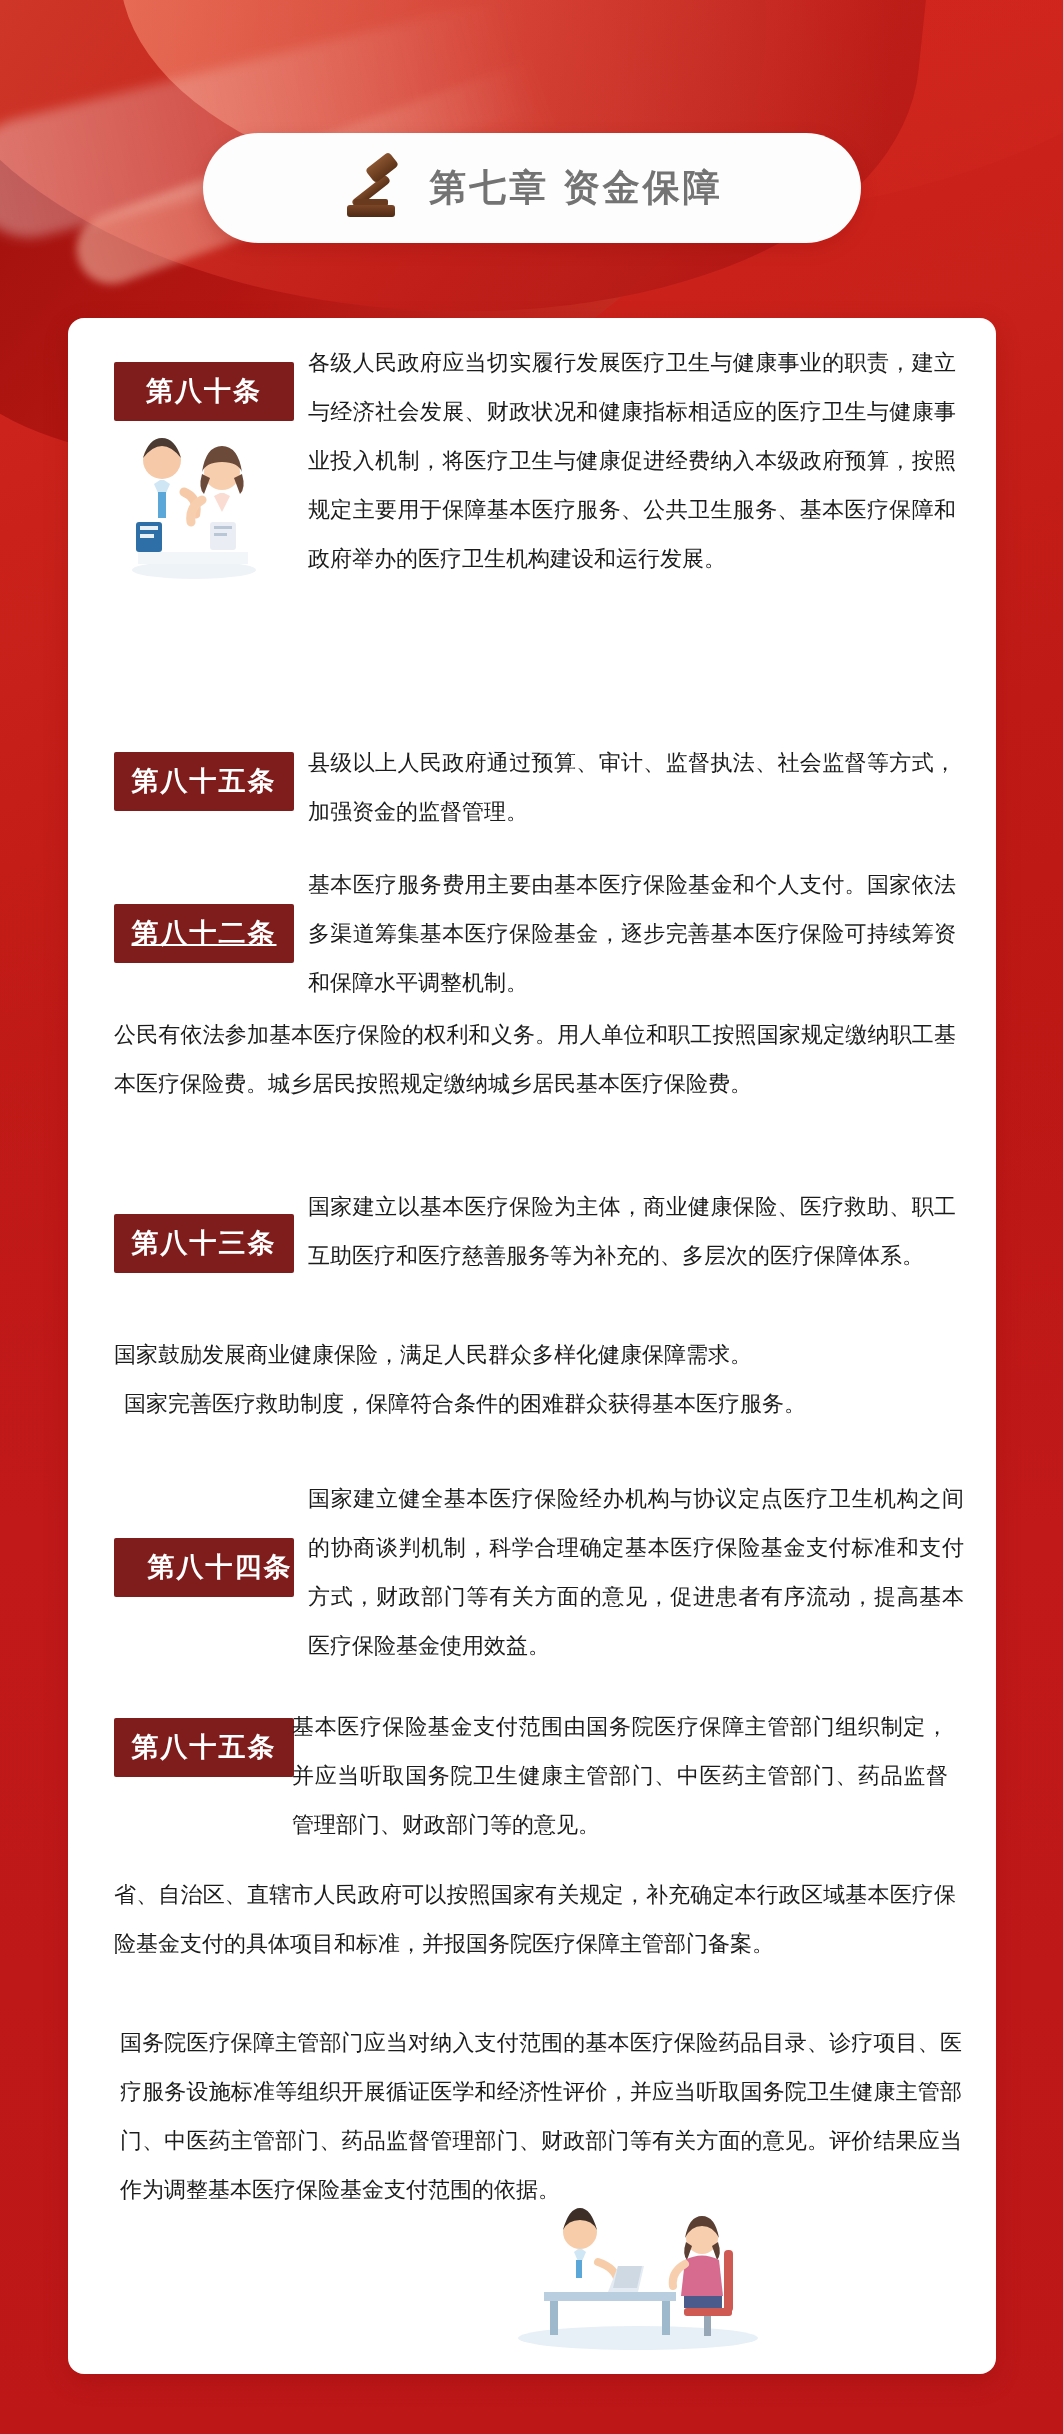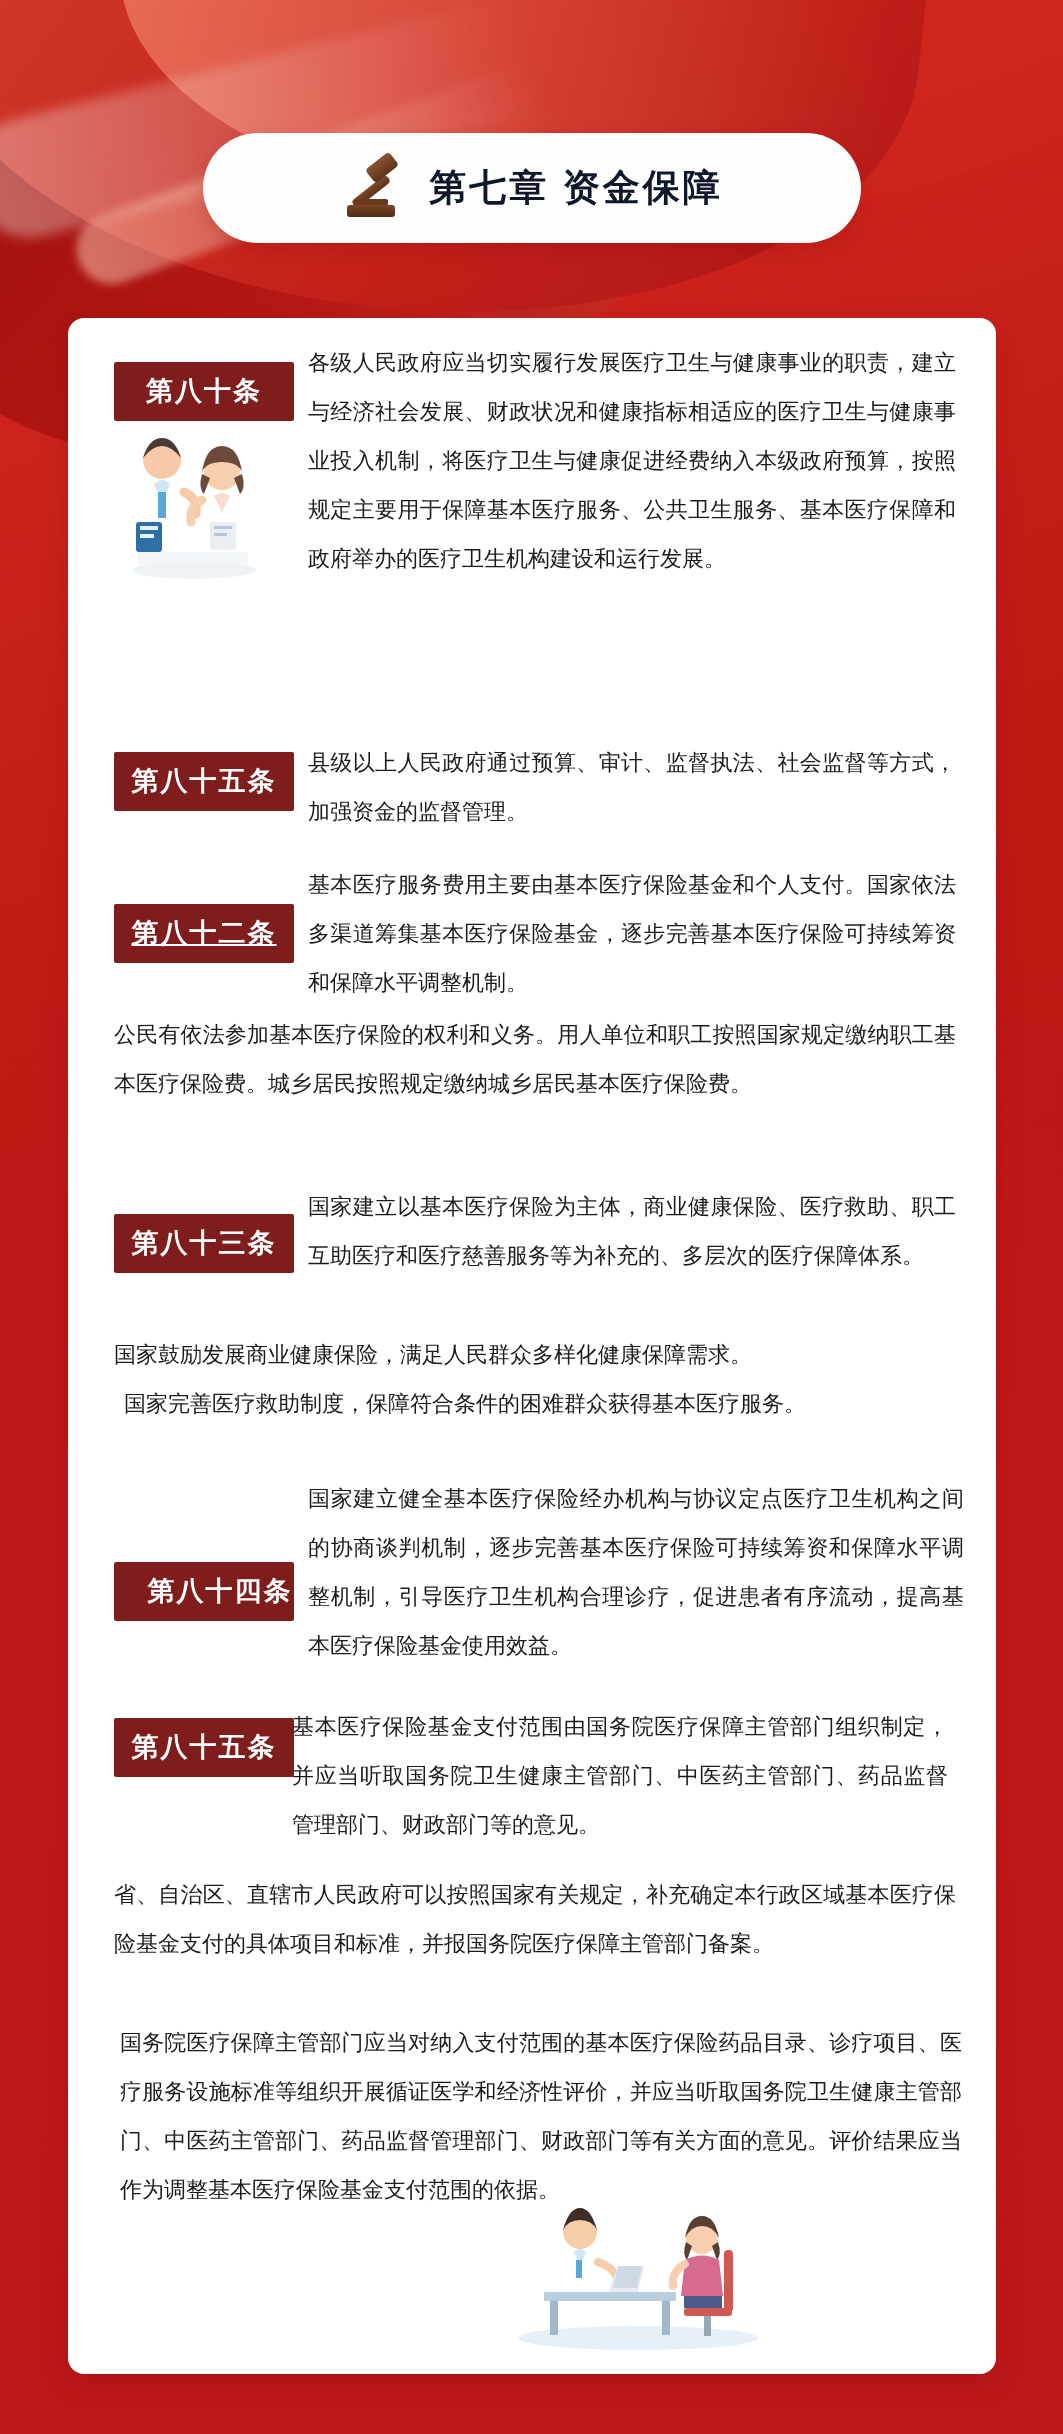--- a/index.html
+++ b/index.html
@@ -114,21 +114,21 @@
   .gavel .block2 {
     position: absolute;
     left: 13px; bottom: 13px;
     width: 34px; height: 7px;
     background: #6a3a1f;
     border-radius: 2px;
   }
   .title-text {
     font-size: 37px;
     font-weight: bold;
-    color: #0f172a;
+    color: #737373;
     letter-spacing: 3px;
     white-space: nowrap;
   }
 
   
   .panel {
     position: absolute;
     left: 68px; top: 318px;
     width: 928px; height: 2056px;
     background: #ffffff;
@@ -242,22 +242,22 @@
   </div>
 
   <div class="row" style="left:0; top:852px; width:928px;">
     <div class="tag" style="top:44px; left:46px;">第八十三条</div>
     <div class="para" style="position:absolute; left:240px; top:12px; width:648px;">国家建立以基本医疗保险为主体，商业健康保险、医疗救助、职工互助医疗和医疗慈善服务等为补充的、多层次的医疗保障体系。</div>
     <div class="para" style="position:absolute; left:46px; top:160px; width:842px;">国家鼓励发展商业健康保险，满足人民群众多样化健康保障需求。</div>
     <div class="para" style="position:absolute; left:56px; top:209px; width:832px;">国家完善医疗救助制度，保障符合条件的困难群众获得基本医疗服务。</div>
   </div>
 
   <div class="row" style="left:0; top:1132px; width:928px;">
-    <div class="tag" style="top:112px; left:46px;padding-left:32px;">第八十四条</div>
-    <div class="para" style="position:absolute; left:240px; top:24px; width:656px;">国家建立健全基本医疗保险经办机构与协议定点医疗卫生机构之间的协商谈判机制，逐步完善基本医疗保险可持续筹资和保障水平调整机制，引导医疗卫生机构合理诊疗，促进患者有序流动，提高基本医疗保险基金使用效益。</div>
+    <div class="tag" style="top:88px; left:46px;padding-left:32px;">第八十四条</div>
+    <div class="para" style="position:absolute; left:240px; top:24px; width:656px;">国家建立健全基本医疗保险经办机构与协议定点医疗卫生机构之间的协商谈判机制，科学合理确定基本医疗保险基金支付标准和支付方式，财政部门等有关方面的意见，促进患者有序流动，提高基本医疗保险基金使用效益。</div>
   </div>
 
   <div class="row" style="left:0; top:1368px; width:928px;">
     <div class="tag" style="top:32px; left:46px;">第八十五条</div>
     <div class="para" style="position:absolute; left:224px; top:16px; width:656px;">基本医疗保险基金支付范围由国务院医疗保障主管部门组织制定，并应当听取国务院卫生健康主管部门、中医药主管部门、药品监督管理部门、财政部门等的意见。</div>
     <div class="para" style="position:absolute; left:46px; top:184px; width:842px;">省、自治区、直辖市人民政府可以按照国家有关规定，补充确定本行政区域基本医疗保险基金支付的具体项目和标准，并报国务院医疗保障主管部门备案。</div>
     <div class="para" style="position:absolute; left:52px; top:332px; width:842px;">国务院医疗保障主管部门应当对纳入支付范围的基本医疗保险药品目录、诊疗项目、医疗服务设施标准等组织开展循证医学和经济性评价，并应当听取国务院卫生健康主管部门、中医药主管部门、药品监督管理部门、财政部门等有关方面的意见。评价结果应当作为调整基本医疗保险基金支付范围的依据。</div>
   </div>
 
   <div class="illus-desk" style="left:420px; top:1870px;">

